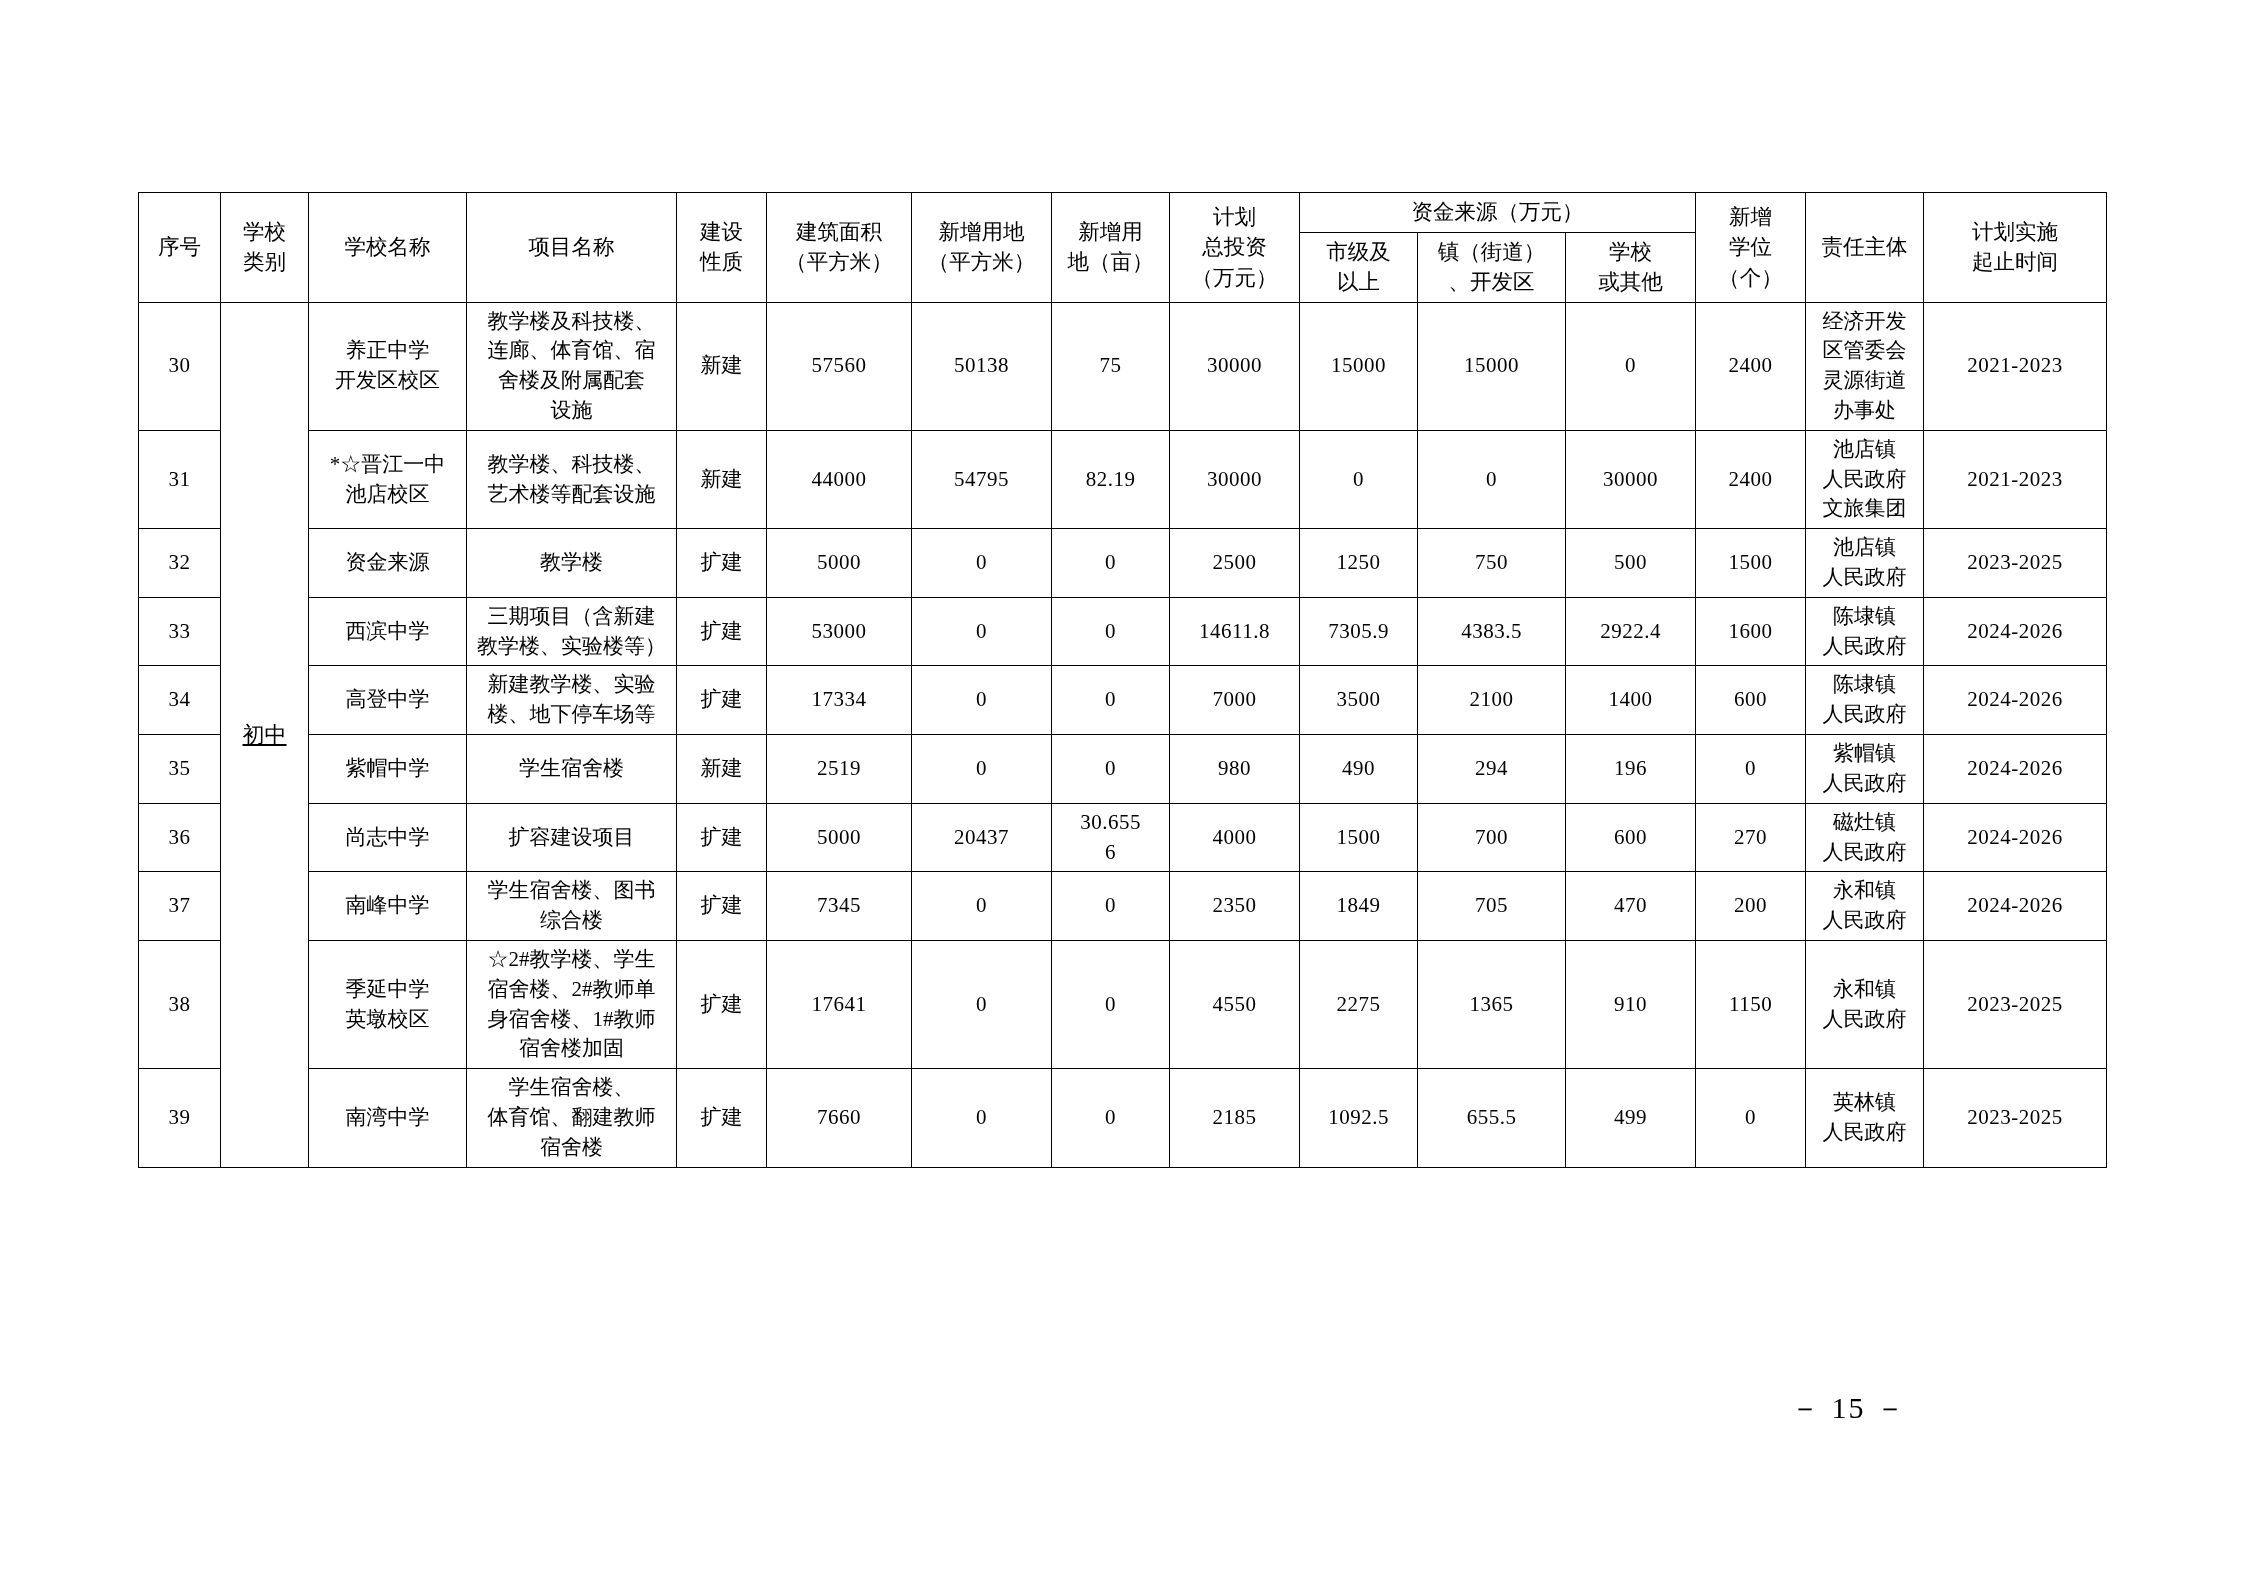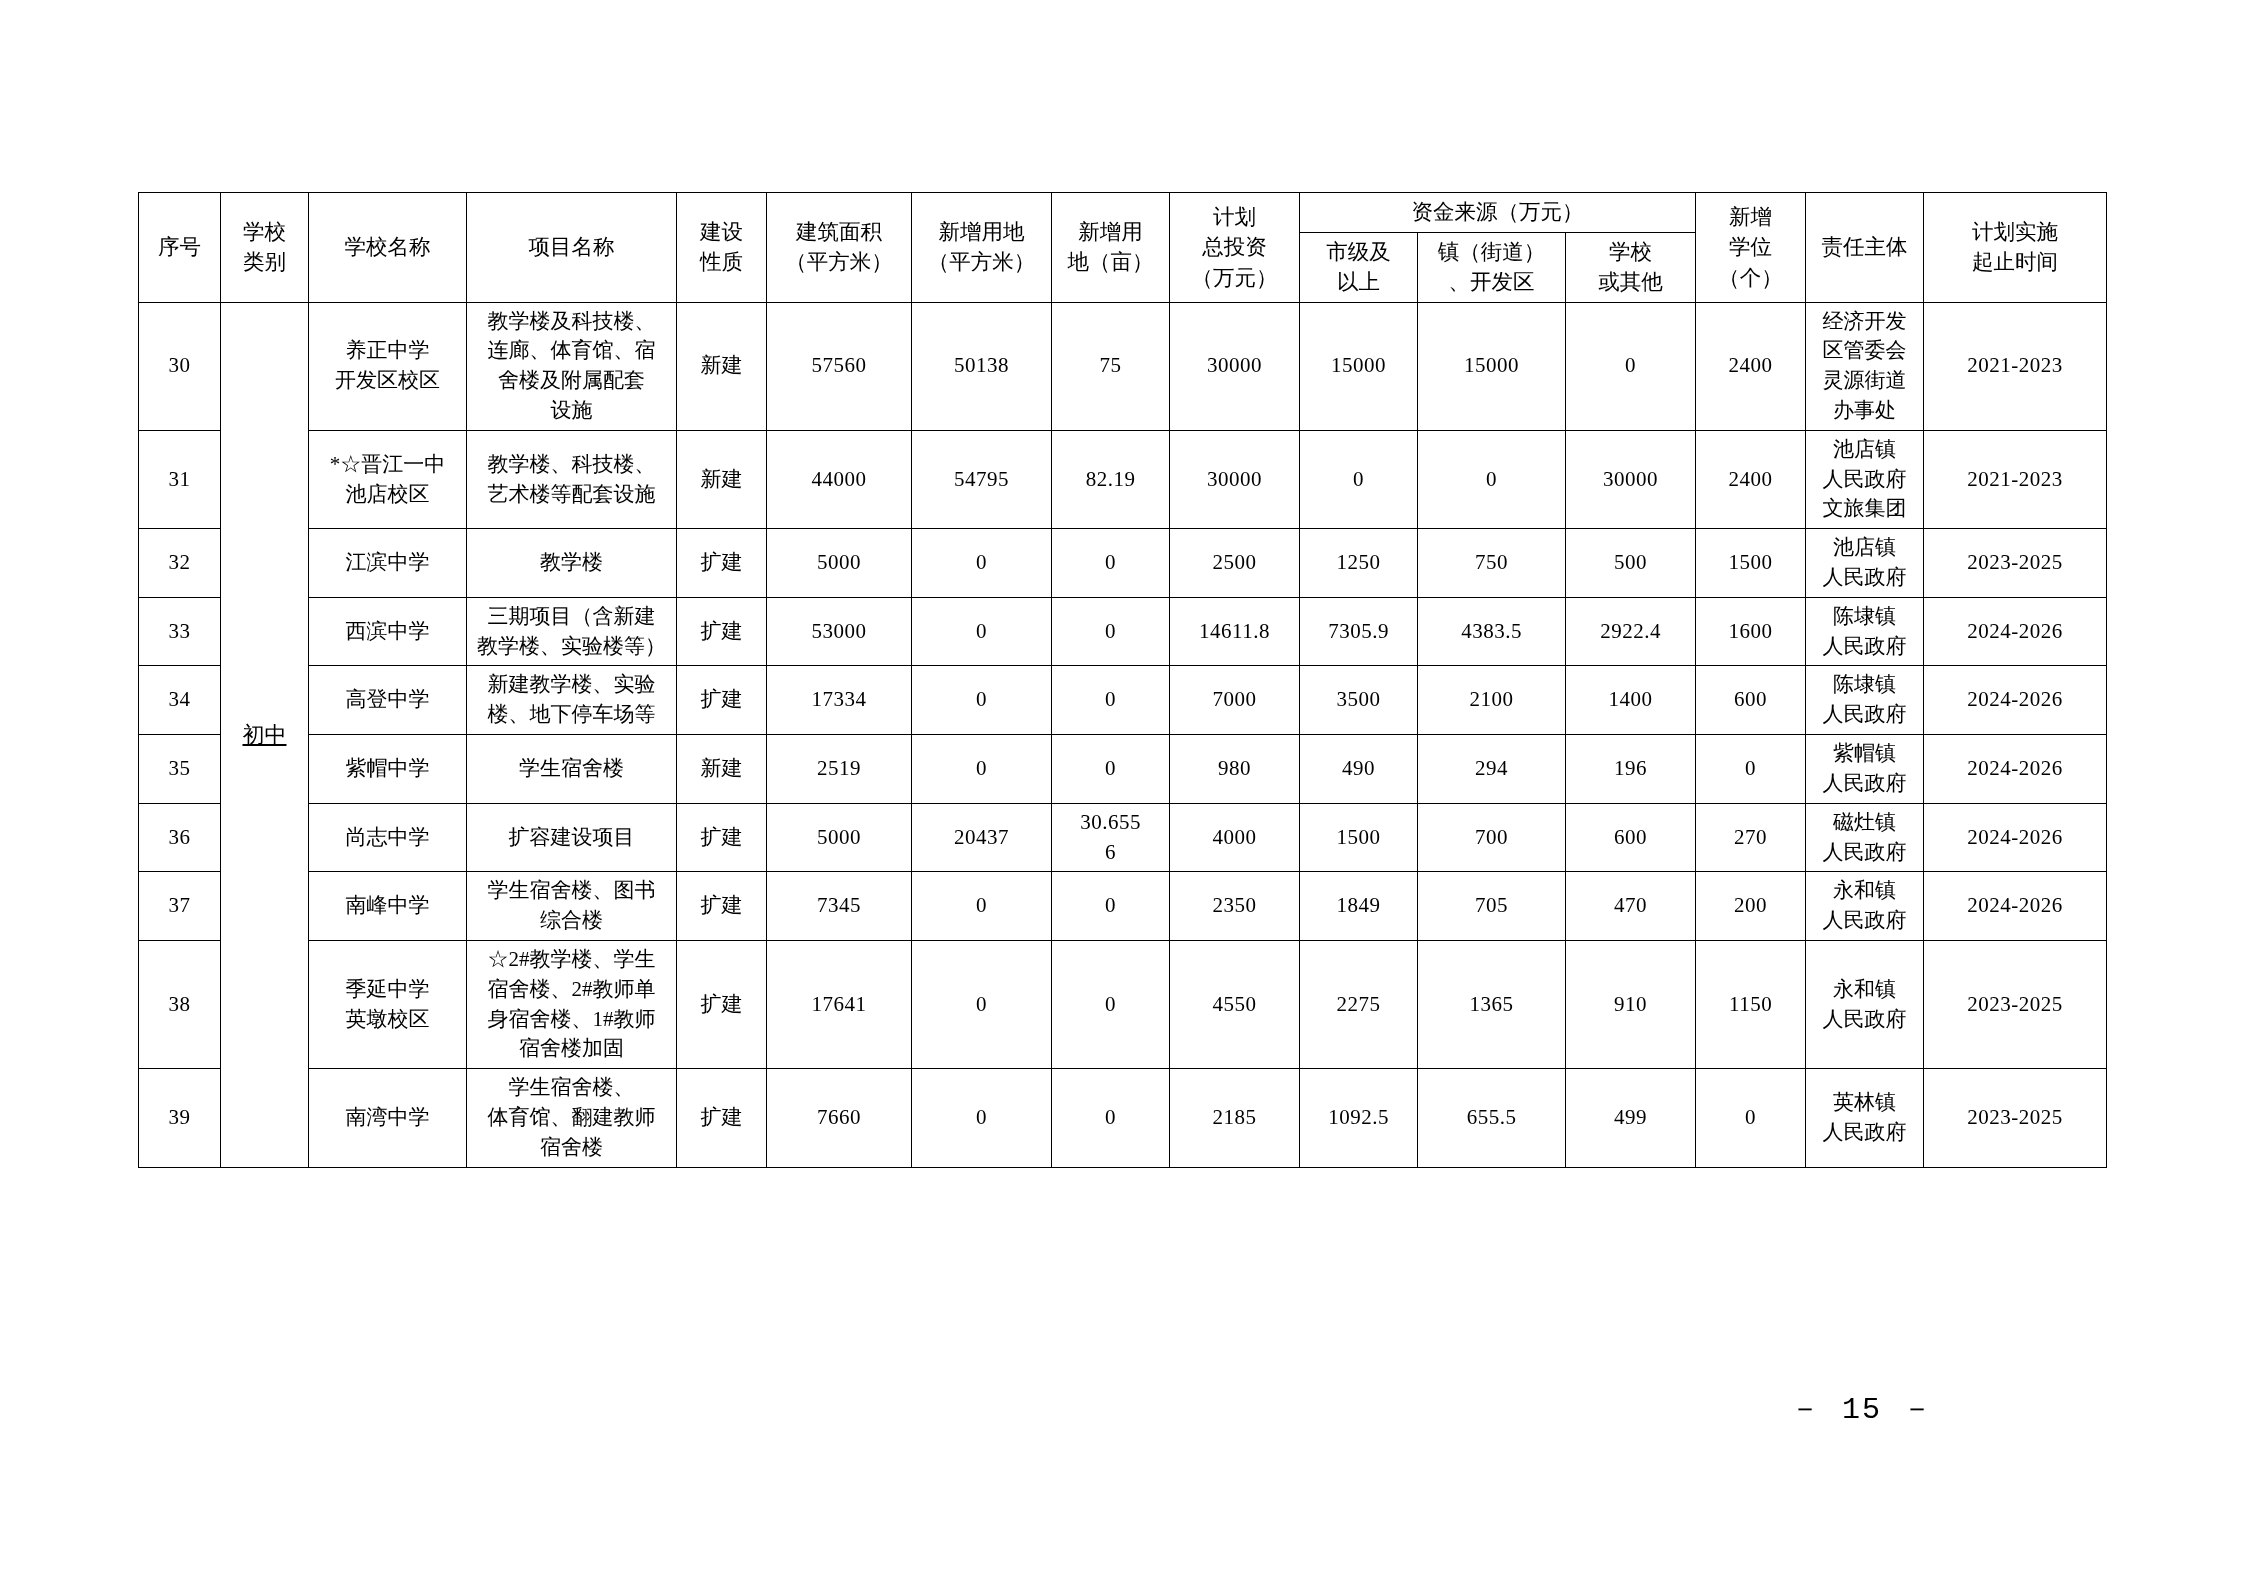--- a/index.html
+++ b/index.html
@@ -66,21 +66,21 @@
   .nowrap { white-space: nowrap; }
   .num { font-family: "Liberation Serif", serif; letter-spacing: 0.5px; }
   .cat-cell { font-size: 22px; text-decoration: underline; }
   .vtext { line-height: 1.45; }
   .page-num {
     position: absolute;
     left: 1790px;
     top: 1388px;
     font-size: 30px;
     letter-spacing: 2px;
-    font-family: Liberation Mono, monospace;
+    font-family: Liberation Serif, serif;
   }
   .hdr-two-line { line-height: 1.35; }
 </style>
 </head>
 <body>
 
 <div class="page">
   <div class="table-wrap">
     <table class="plan">
       <colgroup>
@@ -151,21 +151,21 @@
             <td class="num">30000</td>
             <td class="num">0</td>
             <td class="num">0</td>
             <td class="num">30000</td>
             <td class="num">2400</td>
             <td class="vtext">池店镇<br>人民政府<br>文旅集团</td>
             <td class="num nowrap">2021-2023</td>
           </tr>
           <tr>
             <td class="num">32</td>
-            <td class="vtext">江滨中学</td>
+            <td class="vtext">资金来源</td>
             <td class="vtext">教学楼</td>
             <td>扩建</td>
             <td class="num">5000</td>
             <td class="num">0</td>
             <td class="num">0</td>
             <td class="num">2500</td>
             <td class="num">1250</td>
             <td class="num">750</td>
             <td class="num">500</td>
             <td class="num">1500</td>

